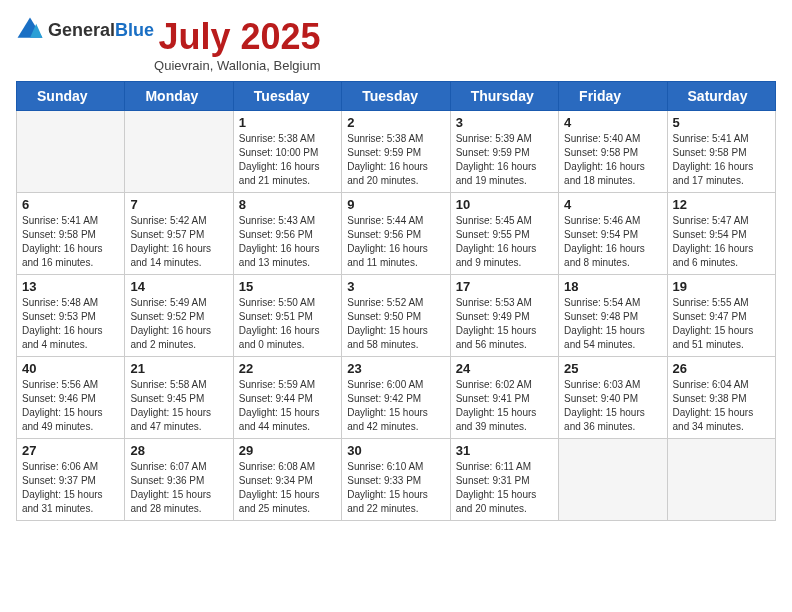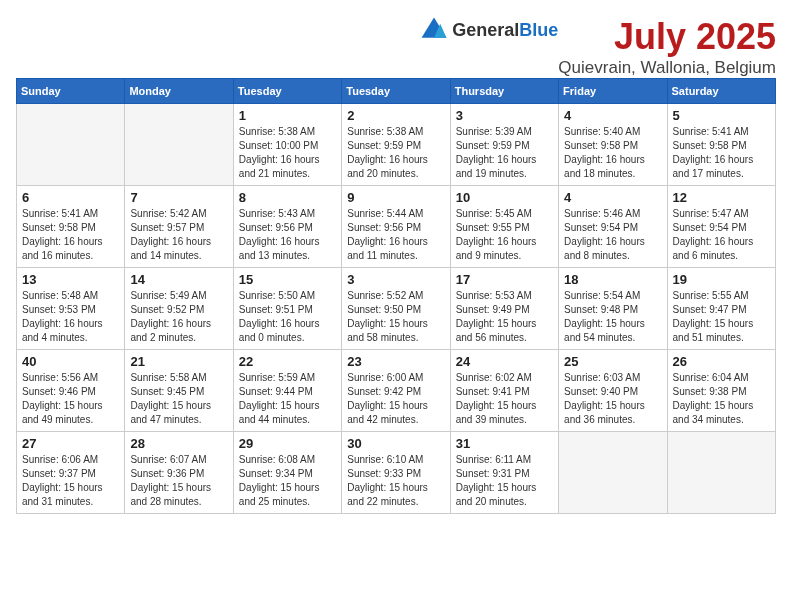--- a/index.html
+++ b/index.html
@@ -5,56 +5,56 @@
     * { box-sizing: border-box; margin: 0; padding: 0; }
     body {
       font-family: Arial, sans-serif;
       background: #fff;
       width: 792px;
       min-height: 612px;
       padding: 16px;
     }
     .header {
       display: flex;
-      justify-content: flex-end;
+      justify-content: flex-start;
       align-items: flex-start;
-      margin-bottom: 0;
+      margin-bottom: 8px;
     }
     .logo {
       display: flex;
       align-items: center;
       gap: 4px;
     }
     .logo-icon {
       width: 28px;
       height: 28px;
     }
     .title-block {
       text-align: right;
     }
     .month-title {
       font-size: 36px;
       font-weight: bold;
       color: #b91c1c;
     }
     .location-title {
-      font-size: 17px;
+      font-size: 13px;
       color: #444;
     }
     table {
       width: 100%;
       border-collapse: collapse;
       table-layout: fixed;
     }
     th {
       background-color: #2a6abf;
       color: #fff;
-      font-size: 11px;
+      font-size: 14px;
       font-weight: bold;
-      padding: 6px 4px;
+      padding: 6px 20px;
       text-align: left;
       border: 1px solid #1a5aaf;
     }
     td {
       border: 1px solid #ccc;
       vertical-align: top;
       padding: 4px 5px;
       font-size: 10.5px;
       color: #222;
       height: 80px;

